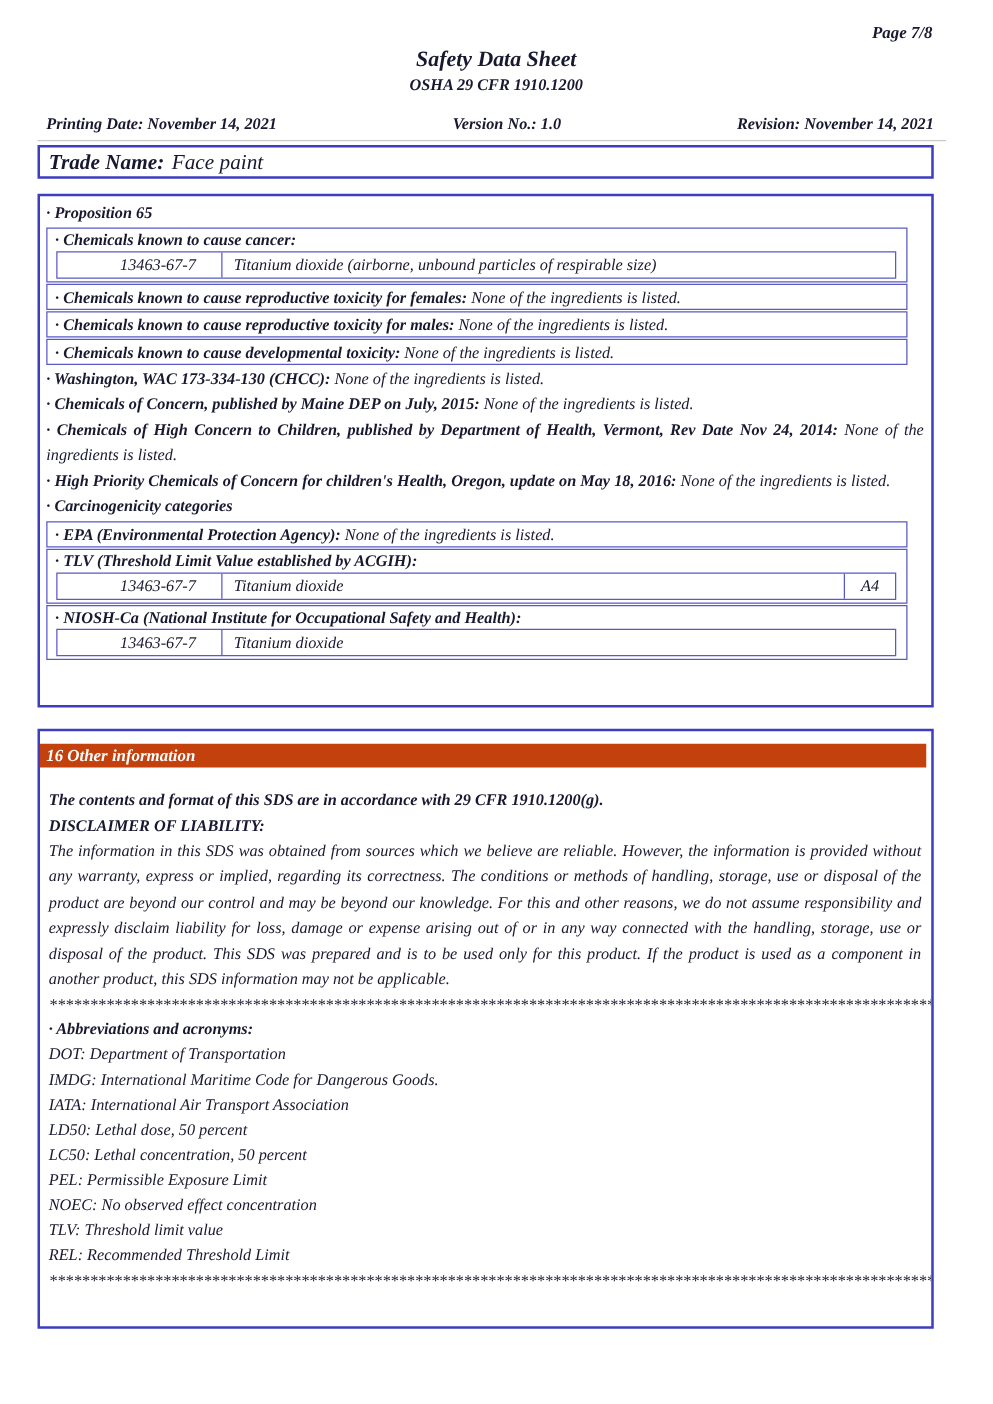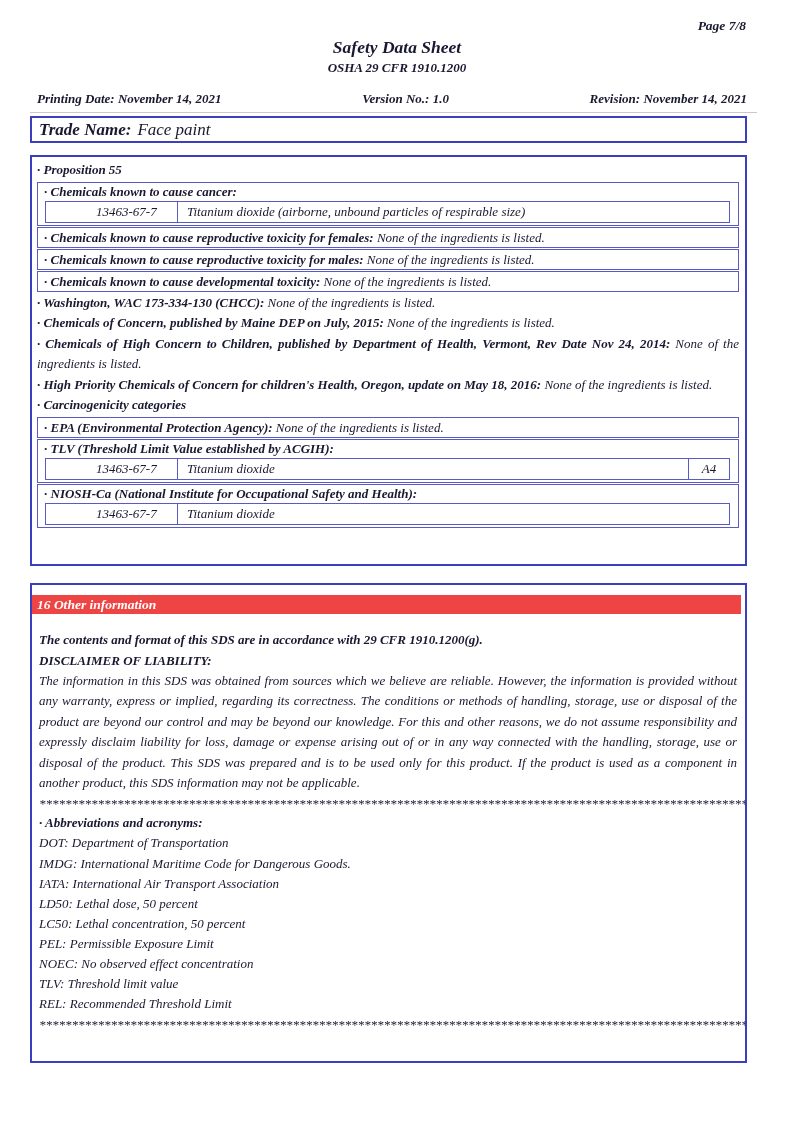--- a/index.html
+++ b/index.html
@@ -27,34 +27,34 @@
     border: 2px solid #3d3dc0; box-sizing: border-box; display: flex; align-items: center;
     padding-left: 7px; font-size: 17px; }
   .trade-box .val { margin-left: 6px; }
 
   
   .reg-box { position: absolute; top: 155px; left: 30px; width: 717px; height: 411px;
     border: 2px solid #3d3dc0; box-sizing: border-box; padding: 3px 6px 0 5px;
     font-size: 13px; overflow: hidden; }
   .reg-box p.line { margin: 0; line-height: 20.5px; }
   .just { text-align: justify; }
-  .ibox { border: 1px solid #5a5ac6; margin: 1px 0 1px 0; padding-left: 6px; }
+  .ibox { border: 1px solid #5a5ac6; margin: 1px 13px 1px 0; padding-left: 6px; }
   .ibox p.line { line-height: 19px; }
   .ibox p.lbl { margin: 0; line-height: 18px; }
   .tbl { display: flex; align-items: stretch; border: 1px solid #5a5ac6; box-sizing: border-box;
     height: 22px; margin: 0 8px 2px 1px; padding-left: 44px; }
   .tbl .cell { display: flex; align-items: center; }
   .cas { flex: none; width: 88px; padding-left: 6px; border-right: 1px solid #5a5ac6; box-sizing: border-box; }
   .chem { flex: 1; padding-left: 9px; }
   .tag { flex: none; width: 41px; border-left: 1px solid #5a5ac6; box-sizing: border-box; justify-content: center; }
 
   
   .s16-box { position: absolute; top: 583px; left: 30px; width: 717px; height: 480px;
     border: 2px solid #3d3dc0; box-sizing: border-box; font-size: 13px; overflow: hidden; }
-  .s16-bar { margin: 10px 4px 0 0; background: #ef4444; color: #ffffff; font-weight: bold;
+  .s16-bar { margin: 10px 4px 0 0; background: #c2410c; color: #ffffff; font-weight: bold;
     font-size: 13.5px; height: 19px; line-height: 19px; padding-left: 5px; }
   .s16-box p { margin: 0; padding: 0 8px 0 7px; }
   .compliance { margin-top: 15px !important; line-height: 21px; font-weight: bold; }
   .disc-head { line-height: 21px; font-weight: bold; }
   .disc-text { line-height: 20.4px; text-align: justify; }
   .stars { padding: 0 8px 0 7px; line-height: 15px; margin-top: 3px; white-space: nowrap;
     overflow: hidden; font-size: 13px; }
   .abbr-head { font-weight: bold; line-height: 20px; margin-top: 2px !important; }
   .abbr { line-height: 20.1px; }
 </style>
@@ -74,21 +74,21 @@
 
 <div class="trade-box">
   <span class="b">Trade Name:</span>
   <span class="val">Face paint</span>
 </div>
 
 <div class="reg-box">
 
 
   <p class="line">
-    <span class="b">· Proposition 55</span>
+    <span class="b">· Proposition 65</span>
   </p>
 
   <div class="ibox">
     <p class="lbl b">· Chemicals known to cause cancer:</p>
     <div class="tbl">
       <span class="cell cas">13463-67-7</span>
       <span class="cell chem">Titanium dioxide (airborne, unbound particles of respirable size)</span>
     </div>
   </div>
 

